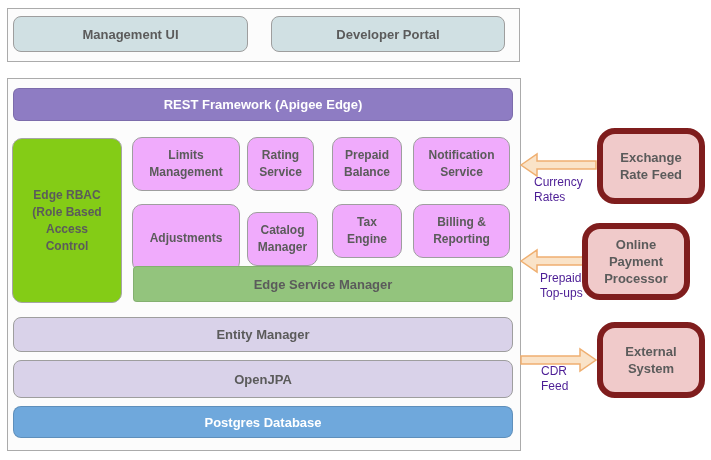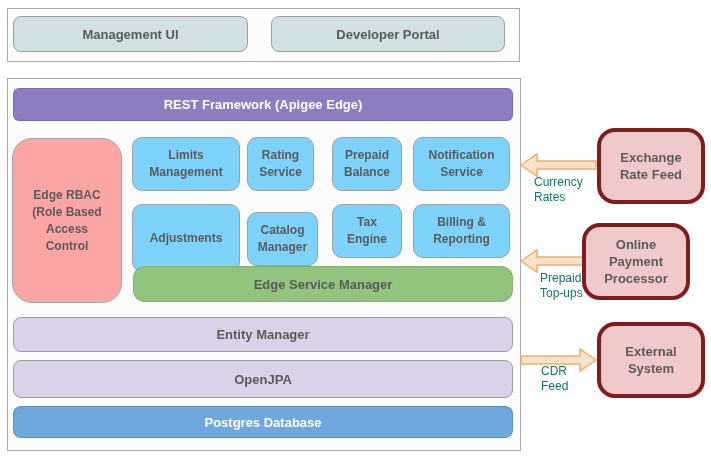--- a/index.html
+++ b/index.html
@@ -11,29 +11,29 @@
     position:absolute;background:#FCFCFC;border:1px solid #ABABAB;box-sizing:border-box;
   }
   .box{
     position:absolute;box-sizing:border-box;
     display:flex;align-items:center;justify-content:center;
     text-align:center;font-weight:bold;color:#5B5B5B;
     font-size:12px;line-height:17px;
   }
   .teal{background:#D0E0E3;border:1px solid #9E9E9E;border-radius:8px;font-size:13px;}
   .purple-bar{background:#8E7CC3;border:1px solid rgba(0,0,0,0.12);border-radius:6px;color:#FFFFFF;font-size:13px;}
-  .rbac{background:#fca5a5;border:1px solid #A5A5A5;border-radius:20px;padding:0 13px;}
-  .svc{background:#7dd3fc;border:1px solid #9E9E9E;border-radius:10px;padding:0 8px;}
-  .green-bar{background:#93C47D;border:1px solid rgba(0,0,0,0.10);border-radius:12px;font-size:13px;}
+  .rbac{background:#84cc16;border:1px solid #A5A5A5;border-radius:10px;padding:0 13px;}
+  .svc{background:#f0abfc;border:1px solid #9E9E9E;border-radius:10px;padding:0 8px;}
+  .green-bar{background:#93C47D;border:1px solid rgba(0,0,0,0.10);border-radius:4px;font-size:13px;}
   .lavender-bar{background:#D9D2E9;border:1px solid #9E9E9E;border-radius:8px;font-size:13px;}
   .blue-bar{background:#6FA8DC;border:1px solid rgba(0,0,0,0.15);border-radius:8px;color:#FFFFFF;font-size:13px;}
-  .pink{background:#F0CACA;border:4px solid #7f1d1d;border-radius:18px;font-size:13px;padding:0 12px;}
+  .pink{background:#F0CACA;border:6px solid #7f1d1d;border-radius:18px;font-size:13px;padding:0 12px;}
   .arrow{position:absolute;overflow:visible;}
   .flow-label{
-    position:absolute;font-size:12px;line-height:15px;color:#0f766e;font-weight:normal;
+    position:absolute;font-size:12px;line-height:15px;color:#4c1d95;font-weight:normal;
   }
 </style>
 </head>
 <body>
 
 <div class="canvas">
 
   <div class="container" style="left:7px;top:8px;width:513px;height:54px"></div>
   <div class="box teal" style="left:13px;top:16px;width:235px;height:36px">Management UI</div>
   <div class="box teal" style="left:271px;top:16px;width:234px;height:36px">Developer Portal</div>

